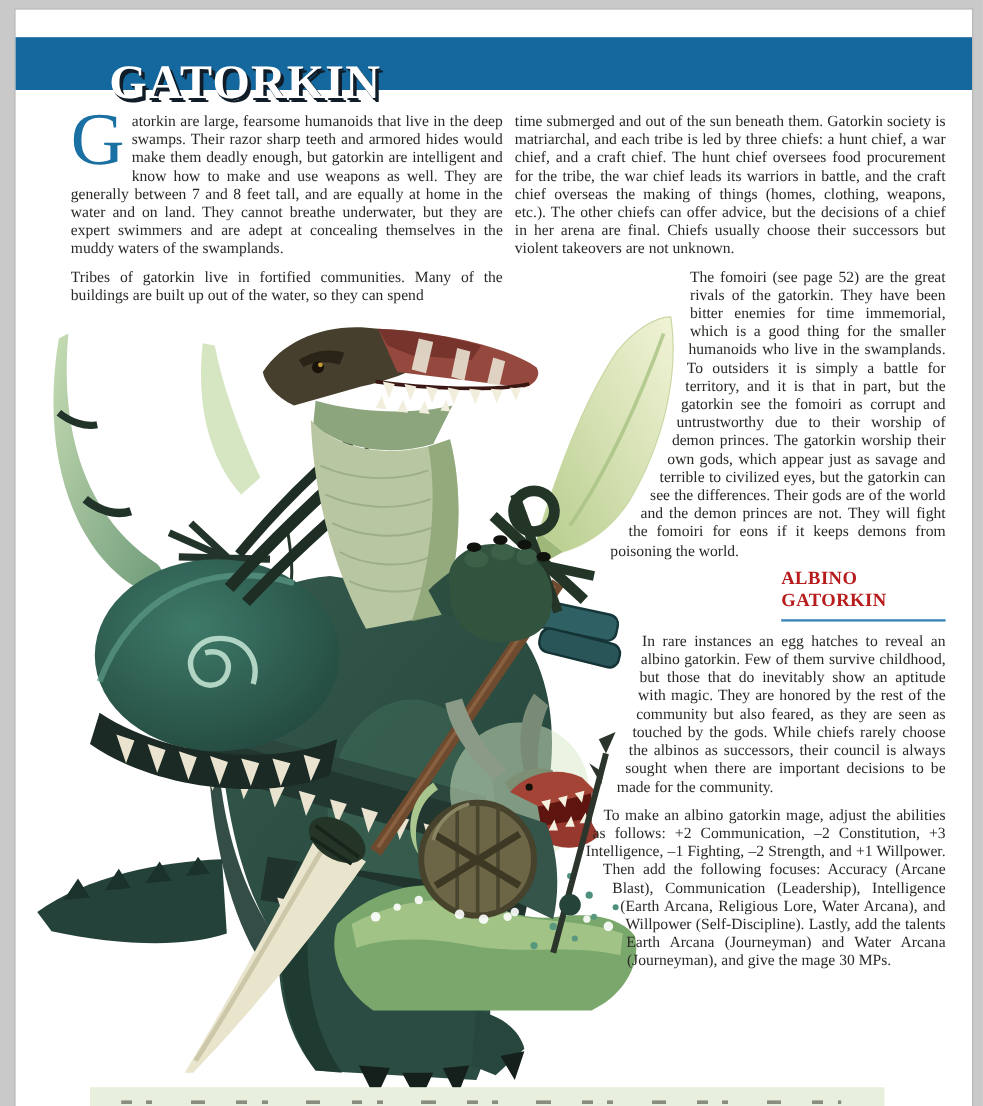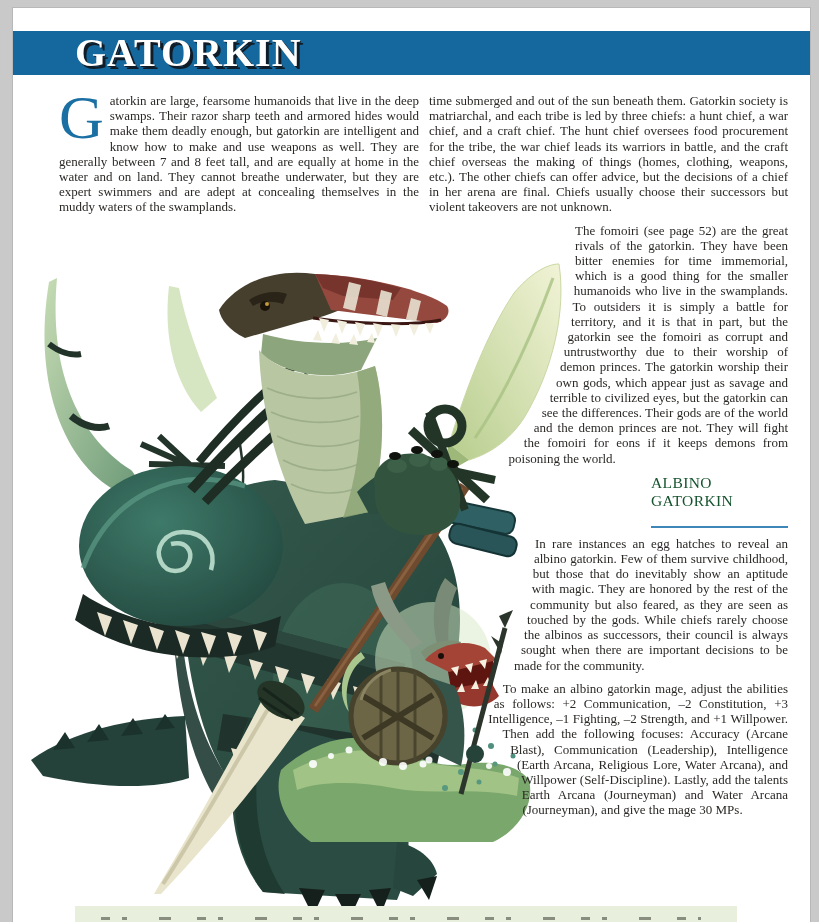--- a/index.html
+++ b/index.html
@@ -1,37 +1,37 @@
 <!DOCTYPE html>
 <html><head>
 <meta charset="utf-8">
 <style>
   html,body{margin:0;padding:0;}
   body{background:#c9c9c9;font-family:"Liberation Serif",serif;}
   #frame{position:relative;width:819px;height:922px;background:#c9c9c9;overflow:hidden;}
   #page{position:absolute;left:13px;top:8px;width:797px;height:914px;background:#ffffff;box-shadow:0 0 0 1px #b8b8b8;}
   
   .banner{position:absolute;left:0;top:23px;width:797px;height:44px;background:#14689d;}
-  .banner h1{margin:0;padding:0 0 0 62px;font-family:"Liberation Serif",serif;font-weight:700;
+  .banner h1{margin:16px;padding:0 0 0 62px;font-family:"Liberation Serif",serif;font-weight:700;
     font-size:40px;line-height:44px;letter-spacing:1px;color:#ffffff;
     text-shadow:3px 3px 0 #101d28,1px 1px 0 #101d28;}
   
   .col{position:absolute;top:85px;width:360px;font-size:13px;line-height:15.2px;color:#2b2926;}
   #col-left{left:46px;}
   #col-right{left:416px;width:359px;}
   .col p{margin:0 0 8px 0;text-align:justify;}
   .dropcap{float:left;font-size:62px;line-height:46px;color:#1a6fa3;margin:1px 6px 0 0;font-weight:400;}
   
   .wrapA{float:left;width:146px;height:284px;shape-margin:4px;
     shape-outside:polygon(0 0,146px 0,138px 92px,122px 156px,96px 206px,52px 250px,12px 272px,0 284px);}
   .wrapB1{float:left;width:76px;height:26px;}
   .wrapB2{float:left;width:112px;height:344px;shape-margin:4px;
     shape-outside:polygon(0 0,102px 0,98px 56px,88px 106px,66px 152px,44px 180px,72px 210px,88px 246px,90px 296px,62px 324px,22px 338px,0 344px);}
-  .albino-h{overflow:hidden;margin:2px 0 8px 0;font-size:15.5px;font-weight:400;letter-spacing:.4px;
-    color:#14532d;border-bottom:2px solid #3f86b8;padding-bottom:16px;line-height:18px;}
+  .albino-h{overflow:hidden;margin:2px 0 8px 0;font-size:15.5px;font-weight:700;letter-spacing:.4px;
+    color:#b91c1c;border-bottom:2px solid #3f86b8;padding-bottom:6px;line-height:18px;}
   
   #illo{position:absolute;left:0;top:240px;width:560px;height:674px;}
   
   .cutbox{position:absolute;left:62px;top:898px;width:662px;height:16px;background:#e8f0dd;}
   .cutbox .sliver{position:absolute;left:26px;top:11px;width:600px;height:3px;opacity:.55;
     background:repeating-linear-gradient(90deg,#3a3d32 0 9px,transparent 9px 21px,#3a3d32 21px 26px,transparent 26px 58px,#3a3d32 58px 70px,transparent 70px 96px);}
 </style>
 </head>
 <body>
 
@@ -218,20 +218,21 @@
         <g fill="#ffffff" opacity=".9">
           <circle cx="370" cy="514" r="4"></circle>
             <circle cx="390" cy="518" r="4"></circle>
             <circle cx="410" cy="516" r="3.5"></circle>
         </g>
       </g>
     </svg>
 
     <div class="col" id="col-left">
       <p><span class="dropcap">G</span><span>atorkin are large, fearsome humanoids that live in the deep swamps. Their razor sharp teeth and armored hides would make them deadly enough, but gatorkin are intelligent and know how to make and use weapons as well. They are generally between 7 and 8 feet tall, and are equally at home in the water and on land. They cannot breathe underwater, but they are expert swimmers and are adept at concealing themselves in the muddy waters of the swamplands.</span></p>
+      <p>Tribes of gatorkin live in fortified communities. Many of the buildings are built up out of the water, so they can spend</p>
     </div>
 
     <div class="col" id="col-right">
       <p>time submerged and out of the sun beneath them. Gatorkin society is matriarchal, and each tribe is led by three chiefs: a hunt chief, a war chief, and a craft chief. The hunt chief oversees food procurement for the tribe, the war chief leads its warriors in battle, and the craft chief overseas the making of things (homes, clothing, weapons, etc.). The other chiefs can offer advice, but the decisions of a chief in her arena are final. Chiefs usually choose their successors but violent takeovers are not unknown.</p>
       <p><span class="wrapA"></span><span>The fomoiri (see page 52) are the great rivals of the gatorkin. They have been bitter enemies for time immemorial, which is a good thing for the smaller humanoids who live in the swamplands. To outsiders it is simply a battle for territory, and it is that in part, but the gatorkin see the fomoiri as corrupt and untrustworthy due to their worship of demon princes. The gatorkin worship their own gods, which appear just as savage and terrible to civilized eyes, but the gatorkin can see the differences. Their gods are of the world and the demon princes are not. They will fight the fomoiri for eons if it keeps demons from poisoning the world.</span></p>
       <span class="wrapB1"></span>
       <h2 class="albino-h">ALBINO GATORKIN</h2>
       <p><span class="wrapB2"></span><span>In rare instances an egg hatches to reveal an albino gatorkin. Few of them survive childhood, but those that do inevitably show an aptitude with magic. They are honored by the rest of the community but also feared, as they are seen as touched by the gods. While chiefs rarely choose the albinos as successors, their council is always sought when there are important decisions to be made for the community.</span></p>
       <p>To make an albino gatorkin mage, adjust the abilities as follows: +2 Communication, –2 Constitution, +3 Intelligence, –1 Fighting, –2 Strength, and +1 Willpower. Then add the following focuses: Accuracy (Arcane Blast), Communication (Leadership), Intelligence (Earth Arcana, Religious Lore, Water Arcana), and Willpower (Self-Discipline). Lastly, add the talents Earth Arcana (Journeyman) and Water Arcana (Journeyman), and give the mage 30 MPs.</p>
     </div>

